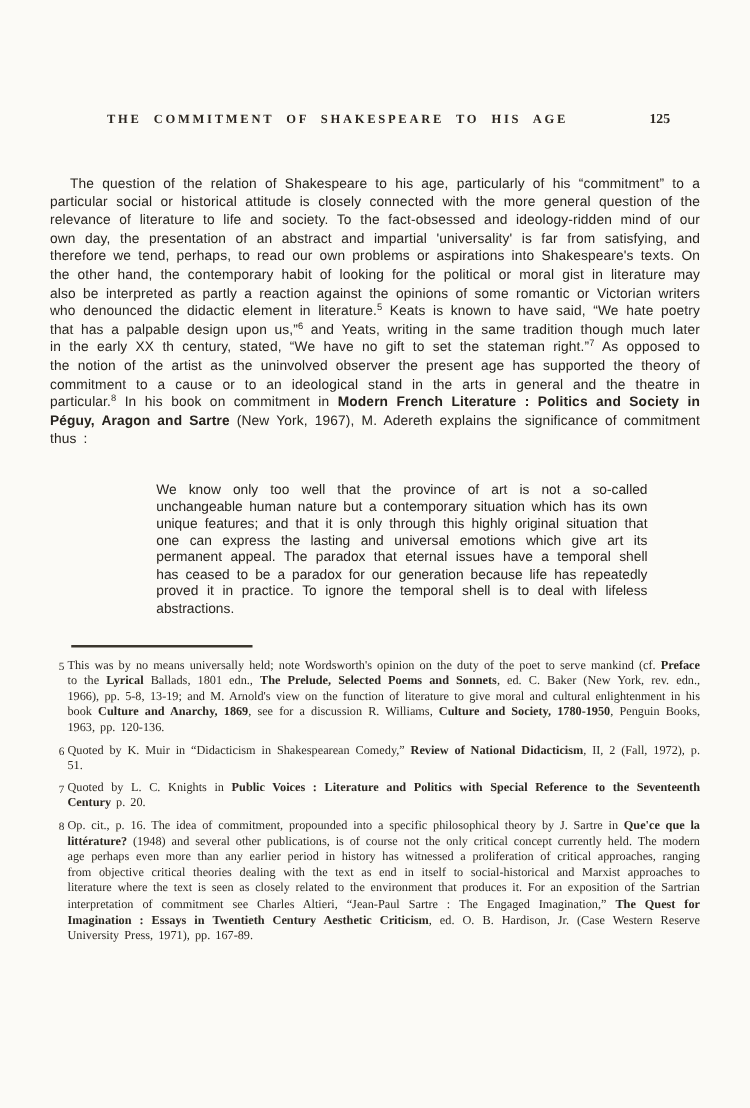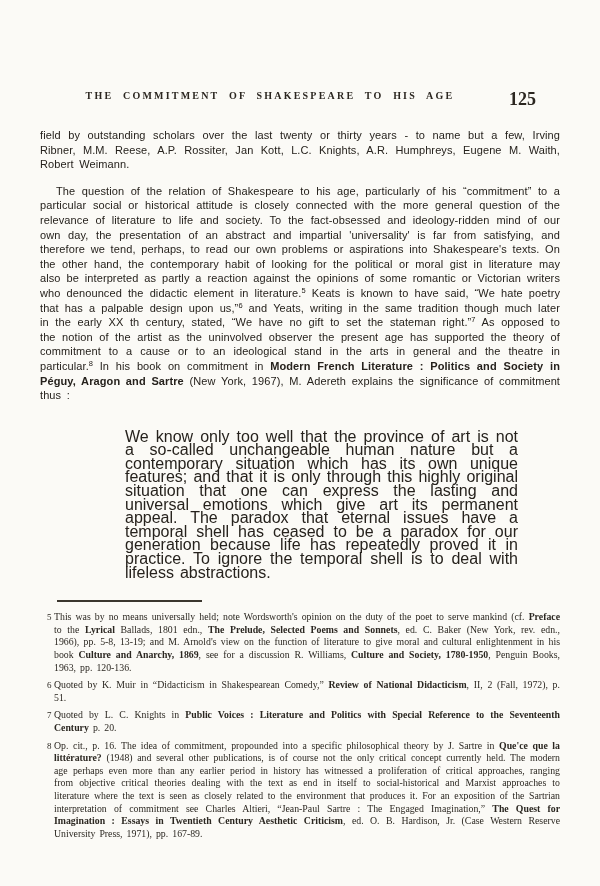--- a/index.html
+++ b/index.html
@@ -36,21 +36,21 @@
     word-spacing: 5px;
     color: #2b2620;
     padding-right: 60px; 
   }
   .header .pagenum {
     position: absolute;
     right: 24px;
     top: -1px;
     font-family: "Liberation Serif", "DejaVu Serif", serif;
     font-weight: 700;
-    font-size: 18px;
+    font-size: 11px;
     color: #2b2620;
   }
   
   .content {
     position: absolute;
     top: 128px;
     left: 40px;
     width: 520px;
   }
   .para {
@@ -69,21 +69,21 @@
   .para .b, .quote .b { font-weight: 700; }
   sup {
     font-size: 7.5px;
     line-height: 0;
     vertical-align: 4px;
     letter-spacing: 0;
   }
   
   .quote {
     margin: 27px 42px 0 85px;
-    font-size: 16px;
+    font-size: 11px;
     line-height: 13.6px;
     text-align: justify;
     word-spacing: 1.6px;
     color: #26221d;
   }
   
   .fn-rule {
     border: none;
     height: 0;
     border-top: 2px solid #3b362e;
@@ -118,21 +118,20 @@
 
 <div class="page">
 
   <div class="header">
     <span class="title">THE COMMITMENT OF SHAKESPEARE TO HIS AGE</span>
     <span class="pagenum">125</span>
   </div>
 
   <div class="content">
 
-    <p class="para"><span>field by outstanding scholars over the last twenty or thirty years - to name but a few, Irving Ribner, M.M. Reese, A.P. Rossiter, Jan Kott, L.C. Knights, A.R. Humphreys, Eugene M. Waith, Robert Weimann.</span></p>
 
     <p class="para indent"><span>The question of the relation of Shakespeare to his age, particularly of his “commitment” to a particular social or historical attitude is closely connected with the more general question of the relevance of literature to life and society. To the fact-obsessed and ideology-ridden mind of our own day, the presentation of an abstract and impartial 'universality' is far from satisfying, and therefore we tend, perhaps, to read our own problems or aspirations into Shakespeare's texts. On the other hand, the contemporary habit of looking for the political or moral gist in literature may also be interpreted as partly a reaction against the opinions of some romantic or Victorian writers who denounced the didactic element in literature.</span><sup>5</sup><span> Keats is known to have said, “We hate poetry that has a palpable design upon us,”</span><sup>6</sup><span> and Yeats, writing in the same tradition though much later in the early XX th century, stated, “We have no gift to set the stateman right.”</span><sup>7</sup><span> As opposed to the notion of the artist as the uninvolved observer the present age has supported the theory of commitment to a cause or to an ideological stand in the arts in general and the theatre in particular.</span><sup>8</sup><span> In his book on commitment in </span><span class="b">Modern French Literature : Politics and Society in Péguy, Aragon and Sartre</span><span> (New York, 1967), M. Adereth explains the significance of commitment thus :</span></p>
 
     <div class="quote"><span>We know only too well that the province of art is not a so-called unchangeable human nature but a contemporary situation which has its own unique features; and that it is only through this highly original situation that one can express the lasting and universal emotions which give art its permanent appeal. The paradox that eternal issues have a temporal shell has ceased to be a paradox for our generation because life has repeatedly proved it in practice. To ignore the temporal shell is to deal with lifeless abstractions.</span></div>
 
     <hr class="fn-rule">
 
     <div class="footnotes">
 
       <div class="footnote">

